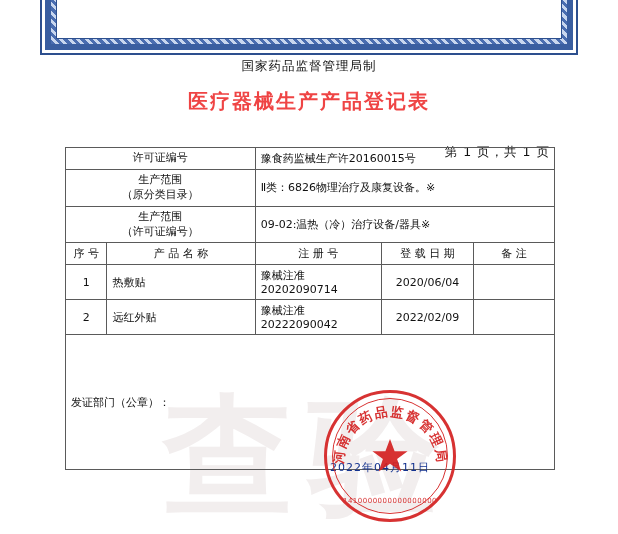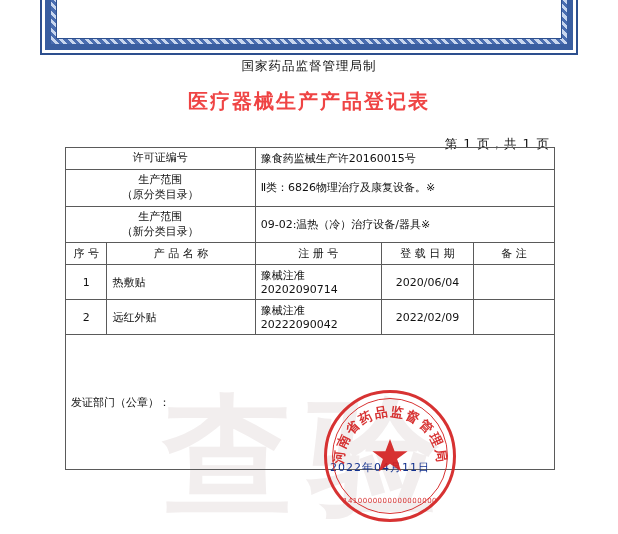--- a/index.html
+++ b/index.html
@@ -77,21 +77,21 @@
     font-family: "DejaVu Serif", "Liberation Serif", serif;
     font-size: 20px;
     font-weight: bold;
     letter-spacing: 2px;
     color: #ef4444;
   }
 
   
   .page-indicator {
     position: absolute;
-    top: 136px;
+    top: 144px;
     right: 68px;
     font-size: 12.5px;
     letter-spacing: 1px;
     color: #111;
   }
 
   
   .watermark {
     position: absolute;
     left: 0;
@@ -245,21 +245,21 @@
     <tr>
       <td class="lbl" colspan="2">
         <div>生产范围</div>
         <div>（原分类目录）</div>
       </td>
       <td class="val" colspan="3">Ⅱ类：6826物理治疗及康复设备。※</td>
     </tr>
     <tr>
       <td class="lbl" colspan="2">
         <div>生产范围</div>
-        <div>（新分类目录）</div>
+        <div>（许可证编号）</div>
       </td>
       <td class="val" colspan="3">09-02:温热（冷）治疗设备/器具※</td>
     </tr>
 
     <tr class="hdr">
       <td class="col-no">序 号</td>
       <td class="col-name">产 品 名 称</td>
       <td class="col-reg">注 册 号</td>
       <td class="col-date">登 载 日 期</td>
       <td class="col-rem">备 注</td>

